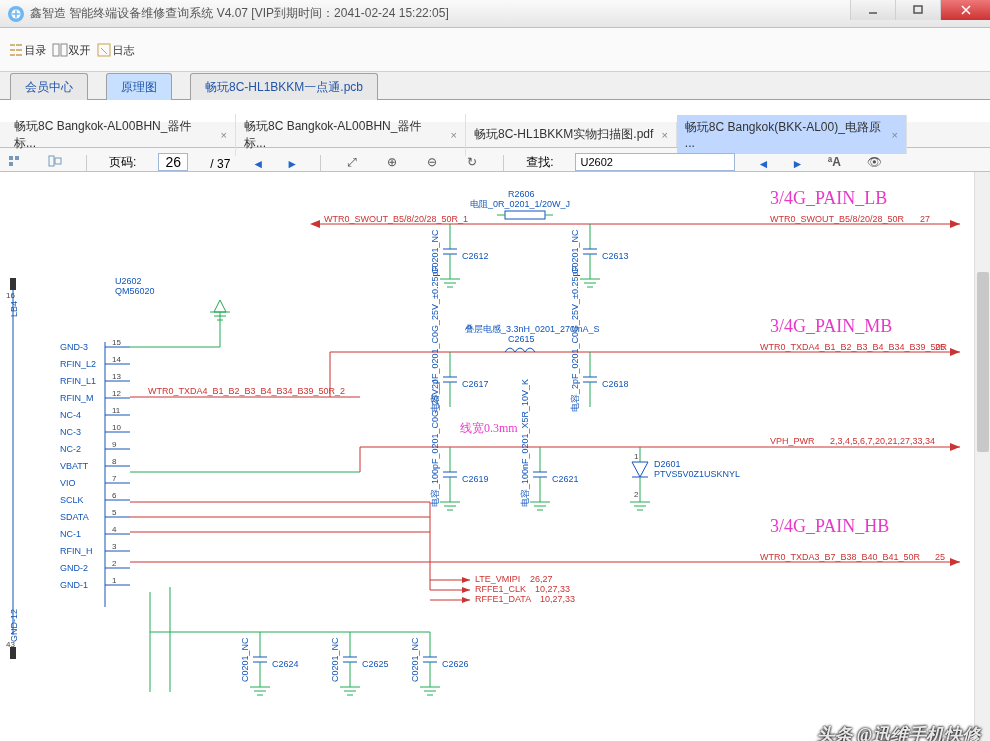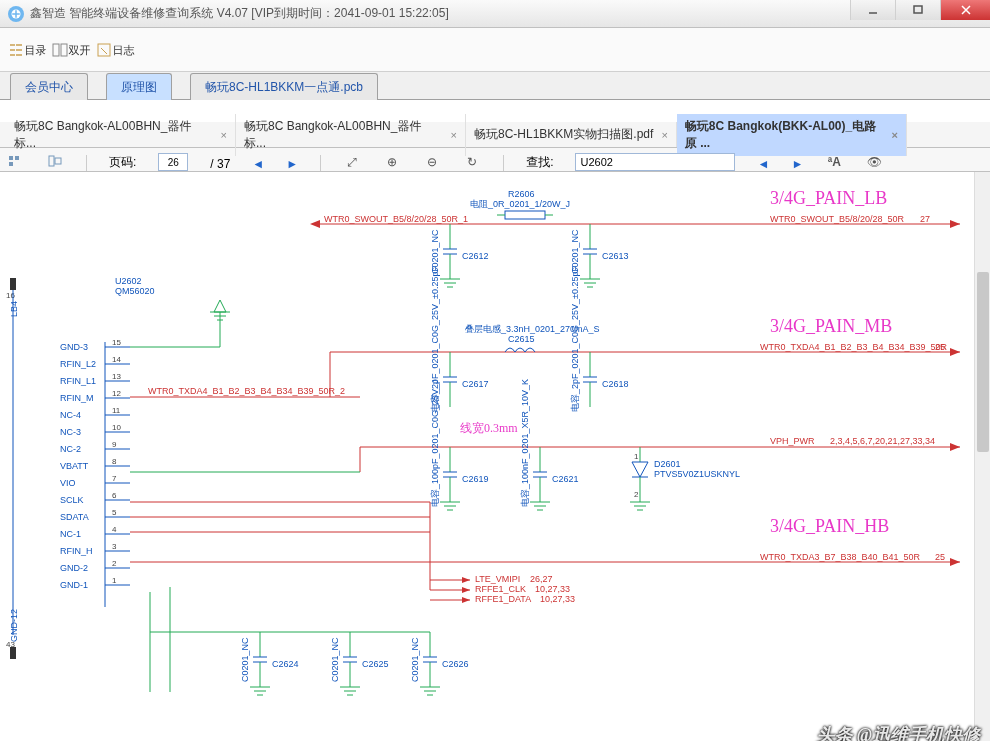--- a/index.html
+++ b/index.html
@@ -21,28 +21,28 @@
 .tbtn .lbl{font-size:11px;color:#333;}
 
 
 .maintabs { height: 28px; background:#f0f0f0; display:flex; align-items:flex-end; padding-left:10px; border-bottom:1px solid #a0a0a0;}
 .maintab { padding:5px 14px 4px; border:1px solid #a0a0a0; border-bottom:none; background:#e8e8e8; margin-right:18px; border-radius:3px 3px 0 0; color:#2255aa; cursor:pointer; position:relative; top:1px;}
 .maintab.highlight{ background:#c8e0ff;}
 
 
 .doctabs { height:26px; background:#f5f5f5; display:flex; align-items:center; border-bottom:1px solid #c0c0c0; padding-left:6px;margin-top:22px;}
 .doctab { padding:4px 8px; display:flex; align-items:center; gap:8px; border-right:1px solid #e0e0e0; max-width:230px; font-size:12px; color:#333;}
-.doctab.active{ background:#c0d8ff;font-weight:bold;}
+.doctab.active{ background:#c0d8ff;}
 .doctab .x{ color:#888; cursor:pointer; font-size:11px;}
 
 
 .pagectl { height:24px; background:#f7f7f7; border-bottom:1px solid #c0c0c0; display:flex; align-items:flex-end; padding:0 6px; gap:22px;}
 .pagectl .sep{ width:1px; height:16px; background:#ccc;}
 .icobtn{ width:18px; height:18px; display:flex; align-items:center; justify-content:center; color:#555; cursor:pointer;}
-.pageinput{ width:30px; height:18px; border:1px solid #a0b8d8; text-align:center; font-size:10px; padding:0;}
+.pageinput{ width:30px; height:18px; border:1px solid #a0b8d8; text-align:center; font-size:14px; padding:0;}
 .searchinput{ width:160px; height:18px; border:1px solid #a0b8d8; font-size:11px; padding:0 4px;}
 .arrow{ font-size:12px; color:#2266cc; cursor:pointer;}
 
 
 .canvas { position:relative; background:#fff; width:990px; height:591px; overflow:hidden;}
 .scrollv{ position:absolute; right:0; top:0; width:16px; height:100%; background:#f0f0f0; border-left:1px solid #ddd;}
 .scrollv .thumb{ position:absolute; top:100px; left:2px; width:12px; height:180px; background:#c8c8c8; border-radius:2px;}
 .scrollh{ position:absolute; left:0; bottom:0; height:16px; width:calc(100% - 16px); background:#f0f0f0; border-top:1px solid #ddd;}
 .scrollh .thumb{ position:absolute; left:80px; top:2px; height:12px; width:260px; background:#c8c8c8; border-radius:2px;}
 
@@ -64,21 +64,21 @@
 </head>
 <body>
 
 <div class="titlebar">
   <div class="appicon">
     <svg viewBox="0 0 16 16" width="12" height="12">
         <circle cx="8" cy="8" r="6" fill="#fff"></circle>
         <path d="M8 3v10M3 8h10" stroke="#6fb7f0" stroke-width="2"></path>
       </svg>
   </div>
-  <div class="title">鑫智造 智能终端设备维修查询系统 V4.07 [VIP到期时间：2041-09-01 15:22:05]</div>
+  <div class="title">鑫智造 智能终端设备维修查询系统 V4.07 [VIP到期时间：2041-02-24 15:22:05]</div>
   <div class="winbtns">
     <div class="winbtn">
         <svg viewBox="0 0 10 10">
           <line x1="1" y1="8" x2="9" y2="8" stroke="#555" stroke-width="1.5"></line>
         </svg>
       </div>
     <div class="winbtn">
         <svg viewBox="0 0 10 10">
           <rect x="1" y="1" width="8" height="7" stroke="#555" fill="none" stroke-width="1.5"></rect>
         </svg>

